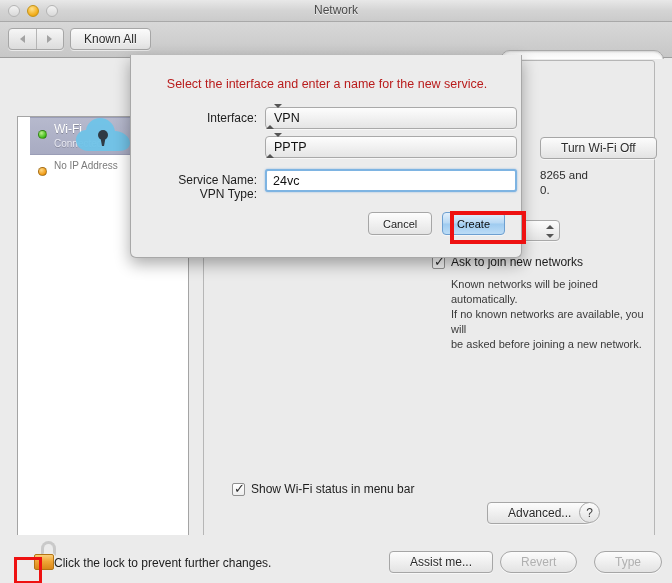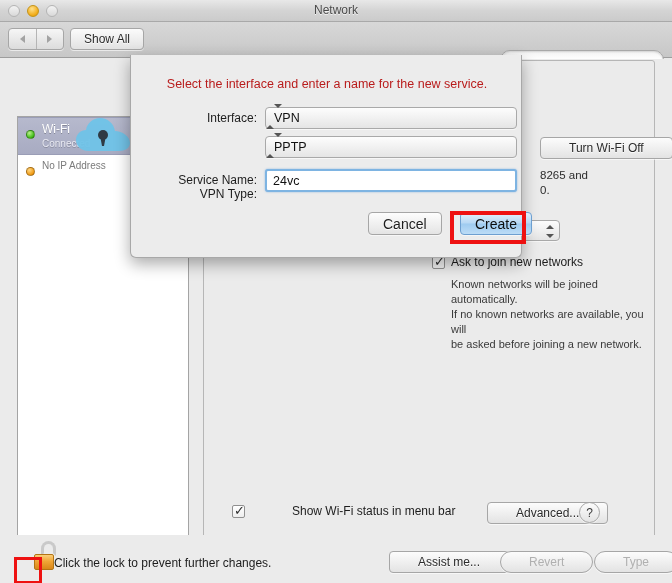--- a/index.html
+++ b/index.html
@@ -89,20 +89,21 @@
   .content {
     position: absolute; left: 0; top: 59px; width: 672px; height: 476px;
     background: #ebebeb;
   }
 
   
   .sidebar {
     position: absolute; left: 17px; top: 57px; width: 172px; height: 444px;
     background: #ffffff;
     border: 1px solid #a4a4a4;
+    padding-left: 12px;
   }
   .svc {
     position: relative; height: 38px; padding: 4px 0 0 24px;
     border-bottom: 1px solid transparent;
   }
   .svc.sel {
     background: linear-gradient(to bottom,#b6b9cd,#a8abc2);
     border-top: 1px solid #9a9db6;
     border-bottom: 1px solid #9a9db6;
   }
@@ -148,21 +149,21 @@
     box-shadow: 0 1px 0 rgba(255,255,255,.55);
   }
   .popup .arrows {
     position: absolute; right: 5px; top: 4px; width: 9px; height: 13px;
     display: flex; flex-direction: column; align-items: center; justify-content: space-between;
   }
   .ar-up { width:0;height:0;border-left:4px solid transparent;border-right:4px solid transparent;border-bottom:4px solid #555; }
   .ar-dn { width:0;height:0;border-left:4px solid transparent;border-right:4px solid transparent;border-top:4px solid #555; }
 
   .wbtn {
-    position: absolute; height: 22px; padding: 0 28px;
+    position: absolute; height: 22px; padding: 0 20px;
     display: flex; align-items: center; justify-content: center;
     font-size: 12px; color: #2b2b2b;
     border: 1px solid #a6a6a6; border-radius: 4px;
     background: linear-gradient(to bottom,#fcfcfc,#e3e3e3);
     box-shadow: 0 1px 0 rgba(255,255,255,.6);
     text-shadow: 0 1px 0 rgba(255,255,255,.8);
     white-space: nowrap;
   }
   .wbtn.dim { color: #b0b0b0; text-shadow: none; border-radius: 11px; }
 
@@ -246,21 +247,21 @@
     box-shadow: 0 0 2px rgba(100,160,220,.7);
   }
   .sheet-field input {
     position: absolute; left: 4px; top: 2px; width: 120px; height: 15px;
     border: none; outline: none; background: transparent;
     font-size: 12.5px; color: #111; font-family: "Liberation Sans", sans-serif;
   }
   .sheet-btn {
     position: absolute; height: 23px; padding: 0 14px;
     display: flex; align-items: center; justify-content: center;
-    font-size: 14px; border-radius: 4px; white-space: nowrap;
+    font-size: 11px; border-radius: 4px; white-space: nowrap;
   }
   .sheet-btn.cancel {
     color: #1d1d1d; border: 1px solid #a6a6a6;
     background: linear-gradient(to bottom,#fdfdfd,#e4e4e4);
     box-shadow: 0 1px 0 rgba(255,255,255,.6);
     text-shadow: 0 1px 0 rgba(255,255,255,.8);
   }
   .sheet-btn.create {
     color: #0d0d0d; border: 1px solid #6d9fd0;
     background: linear-gradient(to bottom,#e3f0fb 0%,#b7d8f4 48%,#9ecbf0 52%,#bcdcf6 100%);
@@ -301,21 +302,21 @@
 
   <div class="toolbar">
     <div class="navseg">
       <div>
           <span class="tri l"></span>
         </div>
       <div>
           <span class="tri r"></span>
         </div>
     </div>
-    <div class="showall">Show All</div>
+    <div class="showall">Known All</div>
     <div class="searchbox">
       <span class="search-icon"></span>
       <input class="search-input" type="text" placeholder="" style="">
     </div>
   </div>
 
   <div class="content">
 
     <div class="rpanel">
       <div class="lbl-r faded" style="left:8px; top:163px; width:120px;">Network Name:</div>
@@ -332,21 +333,21 @@
       <div class="statustxt" style="left:336px; top:122px;">0.</div>
 
       <div class="cbrow" style="left:228px; top:194px;">
         <span class="cbox"></span>
         <span class="cbl">Ask to join new networks</span>
       </div>
       <div class="helpnote" style="left:247px; top:216px; white-space:pre-line;">Known networks will be joined automatically.
 If no known networks are available, you will
 be asked before joining a new network.</div>
 
-      <div class="cbrow" style="left:28px; top:443px;gap:41px;">
+      <div class="cbrow" style="left:28px; top:421px;">
         <span class="cbox"></span>
         <span class="cbl">Show Wi-Fi status in menu bar</span>
       </div>
       <div class="wbtn" style="left:283px; top:441px;">Advanced...</div>
       <div class="helpbtn" style="left:375px; top:441px;">?</div>
     </div>
 
     <div class="sidebar">
       <div class="svc sel">
         <span class="dot green"></span>
@@ -386,21 +387,21 @@
         <span class="ar-up"></span><span class="ar-dn"></span>
       </div>
     </div>
 
     <div class="sheet-lbl" style="left:14px; top:118px; width:112px;">Service Name:</div>
     <div class="sheet-field" style="width:252px;">
       <input type="text" style="width: 240px;" value="24vc">
     </div>
 
     <div class="sheet-btn cancel" style="left:237px; top:157px;">Cancel</div>
-    <div class="sheet-btn create" style="left:329px; top:157px;">Create</div>
+    <div class="sheet-btn create" style="left:311px; top:157px;">Create</div>
   </div>
   <div class="create-highlight"></div>
 
   <svg class="wm wm-cloud" viewBox="0 0 56 38">
     <path d="M14 34 C5 34 1 28 1 23 C1 17 6 13 11 13 C12 6 18 1 25 1 C33 1 39 7 40 14 C47 14 55 19 55 26 C55 31 50 34 44 34 Z" fill="#6fc3e8" opacity="0.95"></path>
     <circle cx="28" cy="18" r="5" fill="#2f3a44"></circle>
     <path d="M25.5 21 L30.5 21 L29 29 L27 29 Z" fill="#2f3a44"></path>
   </svg>
   <div class="wm wm-text">24vc</div>
   <svg class="wm wm-cloud2" viewBox="0 0 56 38">

